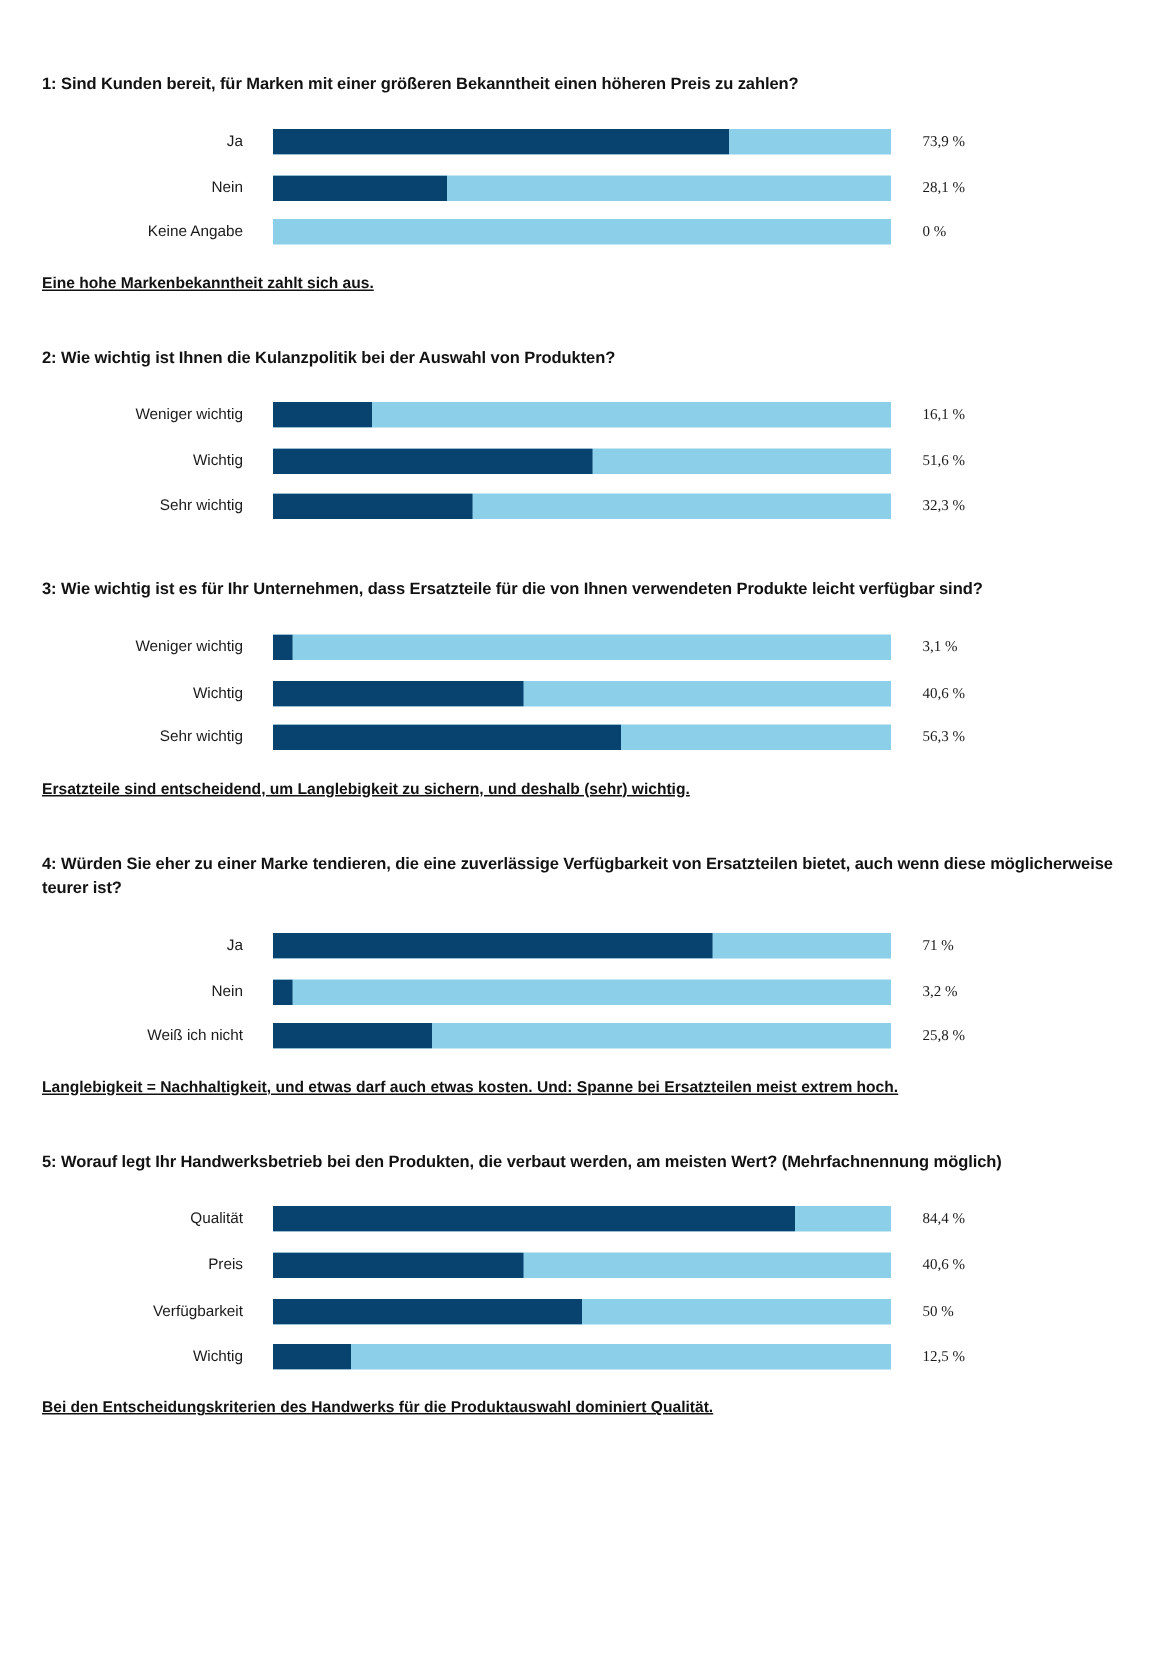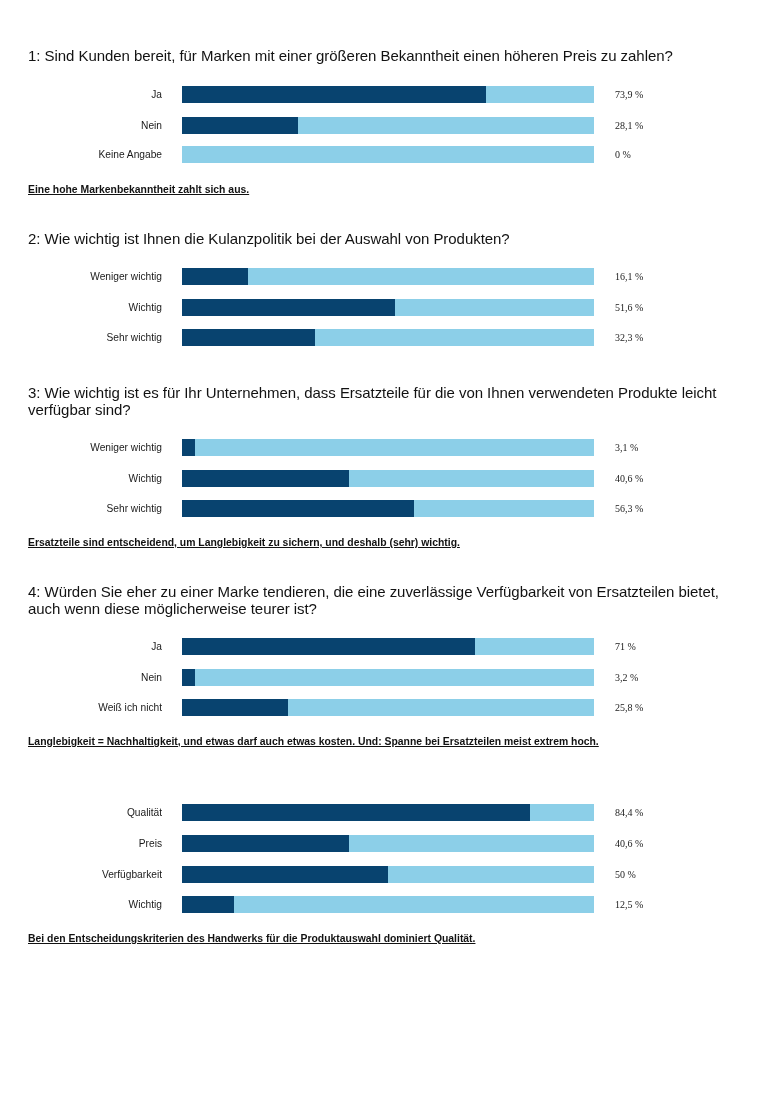--- a/index.html
+++ b/index.html
@@ -23,22 +23,22 @@
     box-sizing: border-box;
     padding: 0 28px;
   }
 
   
   .section {
     padding-top: 0;
   }
 
   .q-title {
-    font-size: 15px;
-    font-weight: normal;
+    font-size: 11px;
+    font-weight: bold;
     line-height: 16.5px;
     color: #121212;
     letter-spacing: -0.05px;
     margin: 0;
   }
 
   .chart {
     margin-top: 14px;
   }
 
@@ -214,20 +214,21 @@
             <div class="bar-track" style="background: rgb(140, 207, 232);">
               <div class="bar-fill" style="width: 25.8%; background: rgb(8, 67, 111);"></div>
             </div>
             <div class="bar-value">25,8 %</div>
           </div>
         </div>
         <div class="caption">Langlebigkeit = Nachhaltigkeit, und etwas darf auch etwas kosten. Und: Spanne bei Ersatzteilen meist extrem hoch.</div>
       </div>
       <div class="sec-gap"></div>
       <div class="section">
+        <div class="q-title">5: Worauf legt Ihr Handwerksbetrieb bei den Produkten, die verbaut werden, am meisten Wert? (Mehrfachnennung möglich)</div>
         <div class="chart">
           <div class="bar-row">
             <div class="bar-label">Qualität</div>
             <div class="bar-track" style="background: rgb(140, 207, 232);">
               <div class="bar-fill" style="width: 84.4%; background: rgb(8, 67, 111);"></div>
             </div>
             <div class="bar-value">84,4 %</div>
           </div>
           <div class="bar-row">
             <div class="bar-label">Preis</div>

